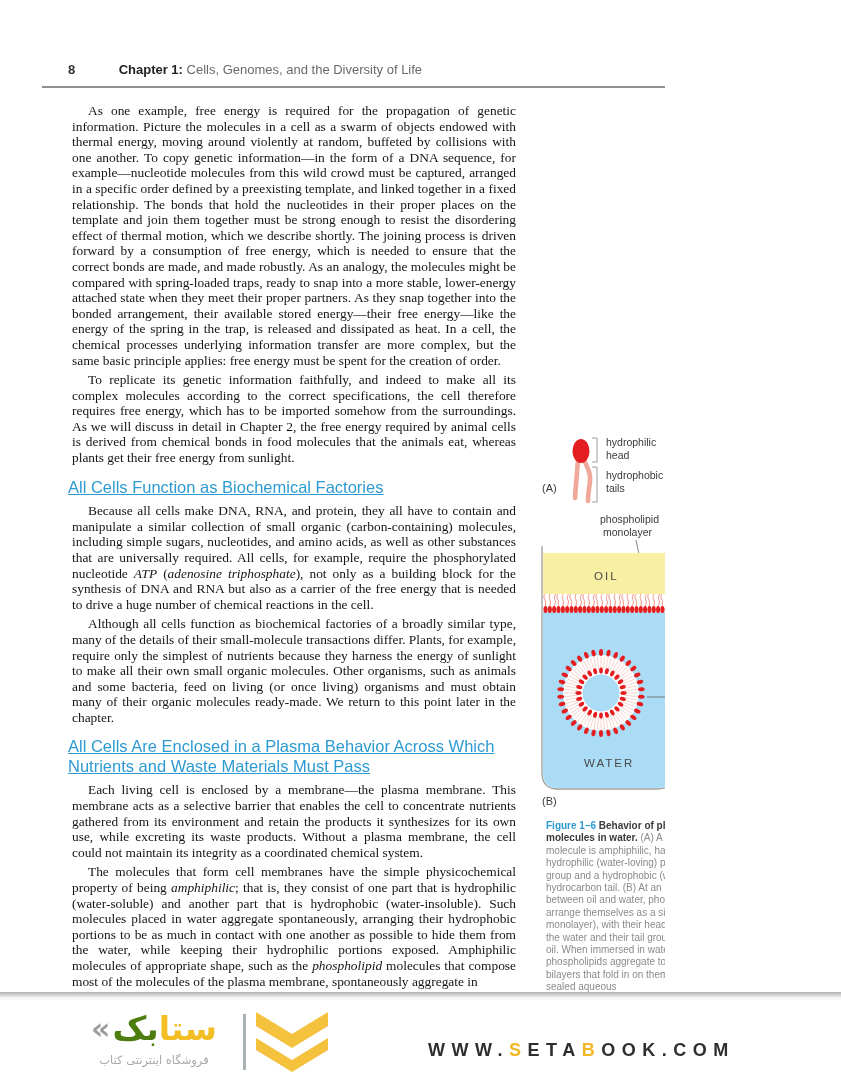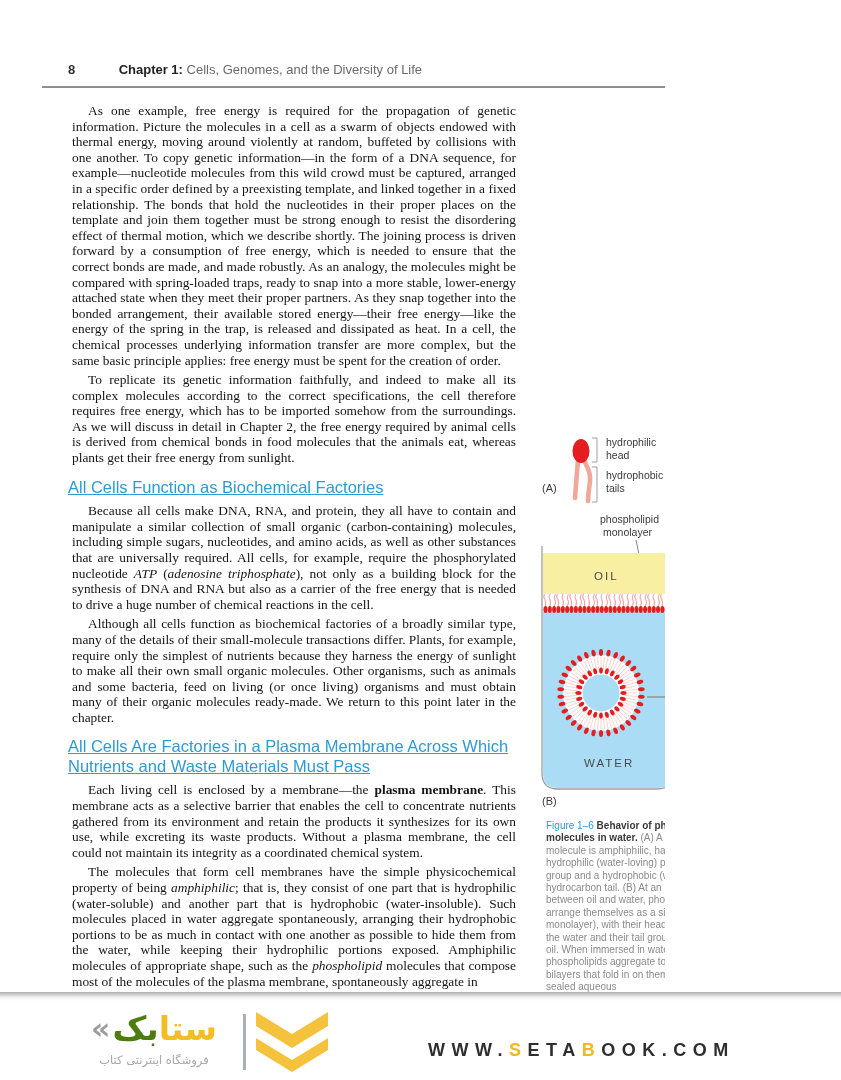--- a/index.html
+++ b/index.html
@@ -17,31 +17,31 @@
   .text-col{
     position:absolute;left:68px;top:99px;width:452px;height:897px;overflow:hidden;
     font-size:13.4px;line-height:15.6px;color:#141414;text-align:justify;
   }
   .text-col p{margin:4px;text-indent:16px;}
   .text-col .section-heading{
     font-family:"Liberation Sans",sans-serif;font-size:16.5px;line-height:19.5px;
     color:#2D9AD2;margin:12px 0 6px 0;text-align:left;font-weight:400;text-decoration:underline;
   }
   .seg-i{font-style:italic;}
-  .seg-b{font-weight:bold;}
+  .seg-b{font-weight:normal;}
   
   .figure-svg{position:absolute;left:540px;top:425px;}
   .fig-label{font-family:"Liberation Sans",sans-serif;font-size:10.5px;fill:#3a3a3a;}
   .fig-panel{font-family:"Liberation Sans",sans-serif;font-size:11px;fill:#3a3a3a;}
   .fig-zone{font-family:"Liberation Sans",sans-serif;font-size:11.5px;letter-spacing:2px;fill:#4a4a4a;}
   .caption{
     position:absolute;left:546px;top:820px;width:186px;height:176px;overflow:hidden;
     font-family:"Liberation Sans",sans-serif;font-size:10px;line-height:12.4px;color:#8a8a8a;
   }
-  .cap-fig{color:#2D9AD2;font-weight:normal;}
+  .cap-fig{color:#2D9AD2;font-weight:bold;}
   .cap-b{color:#3a3a3a;font-weight:bold;}
   .scan-cut{position:absolute;left:0;top:992px;width:841px;height:9px;
     background:linear-gradient(to bottom, rgba(110,110,110,0.55), rgba(180,180,180,0.18) 60%, rgba(255,255,255,0));}
   
   .footer{position:absolute;left:0;top:1001px;width:841px;height:79px;background:#fff;}
   .logo-words{position:absolute;left:66px;top:8px;width:176px;display:flex;justify-content:center;align-items:flex-start;
     font-family:"DejaVu Sans",sans-serif;font-weight:bold;font-size:33px;line-height:40px;}
   .logo-chevron{color:#9c9c9c;font-size:30px;margin-right:2px;}
   .logo-gray{color:#4d7c0f;}
   .logo-yellow{color:#F2BE24;}
@@ -66,21 +66,21 @@
     <span class="chap-title"> </span><span class="chap-title">Cells, Genomes, and the Diversity of Life</span>
   </div>
   <div class="head-rule"></div>
 
   <div class="text-col" id="text-col">
       <p><span>As one example, free energy is required for the propagation of genetic information. Picture the molecules in a cell as a swarm of objects endowed with thermal energy, moving around violently at random, buffeted by collisions with one another. To copy genetic information—in the form of a DNA sequence, for example—nucleotide molecules from this wild crowd must be captured, arranged in a specific order defined by a preexisting template, and linked together in a fixed relationship. The bonds that hold the nucleotides in their proper places on the template and join them together must be strong enough to resist the disordering effect of thermal motion, which we describe shortly. The joining process is driven forward by a consumption of free energy, which is needed to ensure that the correct bonds are made, and made robustly. As an analogy, the molecules might be compared with spring-loaded traps, ready to snap into a more stable, lower-energy attached state when they meet their proper partners. As they snap together into the bonded arrangement, their available stored energy—their free energy—like the energy of the spring in the trap, is released and dissipated as heat. In a cell, the chemical processes underlying information transfer are more complex, but the same basic principle applies: free energy must be spent for the creation of order.</span></p>
       <p><span>To replicate its genetic information faithfully, and indeed to make all its complex molecules according to the correct specifications, the cell therefore requires free energy, which has to be imported somehow from the surroundings. As we will discuss in detail in Chapter 2, the free energy required by animal cells is derived from chemical bonds in food molecules that the animals eat, whereas plants get their free energy from sunlight.</span></p>
       <div class="section-heading">All Cells Function as Biochemical Factories</div>
       <p><span>Because all cells make DNA, RNA, and protein, they all have to contain and manipulate a similar collection of small organic (carbon-containing) molecules, including simple sugars, nucleotides, and amino acids, as well as other substances that are universally required. All cells, for example, require the phosphorylated nucleotide </span><span class="seg-i">ATP</span><span> (</span><span class="seg-i">adenosine triphosphate</span><span>), not only as a building block for the synthesis of DNA and RNA but also as a carrier of the free energy that is needed to drive a huge number of chemical reactions in the cell.</span></p>
       <p><span>Although all cells function as biochemical factories of a broadly similar type, many of the details of their small-molecule transactions differ. Plants, for example, require only the simplest of nutrients because they harness the energy of sunlight to make all their own small organic molecules. Other organisms, such as animals and some bacteria, feed on living (or once living) organisms and must obtain many of their organic molecules ready-made. We return to this point later in the chapter.</span></p>
-      <div class="section-heading">All Cells Are Factories in a Plasma Membrane Across Which Nutrients and Waste Materials Must Pass</div>
+      <div class="section-heading">All Cells Are Enclosed in a Plasma Behavior Across Which Nutrients and Waste Materials Must Pass</div>
       <p><span>Each living cell is enclosed by a membrane—the </span><span class="seg-b">plasma membrane</span><span>. This membrane acts as a selective barrier that enables the cell to concentrate nutrients gathered from its environment and retain the products it synthesizes for its own use, while excreting its waste products. Without a plasma membrane, the cell could not maintain its integrity as a coordinated chemical system.</span></p>
       <p><span>The molecules that form cell membranes have the simple physicochemical property of being </span><span class="seg-i">amphiphilic</span><span>; that is, they consist of one part that is hydrophilic (water-soluble) and another part that is hydrophobic (water-insoluble). Such molecules placed in water aggregate spontaneously, arranging their hydrophobic portions to be as much in contact with one another as possible to hide them from the water, while keeping their hydrophilic portions exposed. Amphiphilic molecules of appropriate shape, such as the </span><span class="seg-i">phospholipid</span><span> molecules that compose most of the molecules of the plasma membrane, spontaneously aggregate in</span></p>
     </div>
 
   <svg class="figure-svg" id="fig-svg" width="301" height="392" viewBox="0 0 301 392">
 
     <g>
       <path d="M38,35 C37,48 36,58 35,73" fill="none" stroke="#F2A79B" stroke-width="4.6" stroke-linecap="round"></path>
       <path d="M44,35 C48,44 51,49 50,57 C49,64 48,68 48,76" fill="none" stroke="#F2A79B" stroke-width="4.6" stroke-linecap="round"></path>
       <ellipse cx="41" cy="26" rx="8.5" ry="12" fill="#E41E20"></ellipse>

